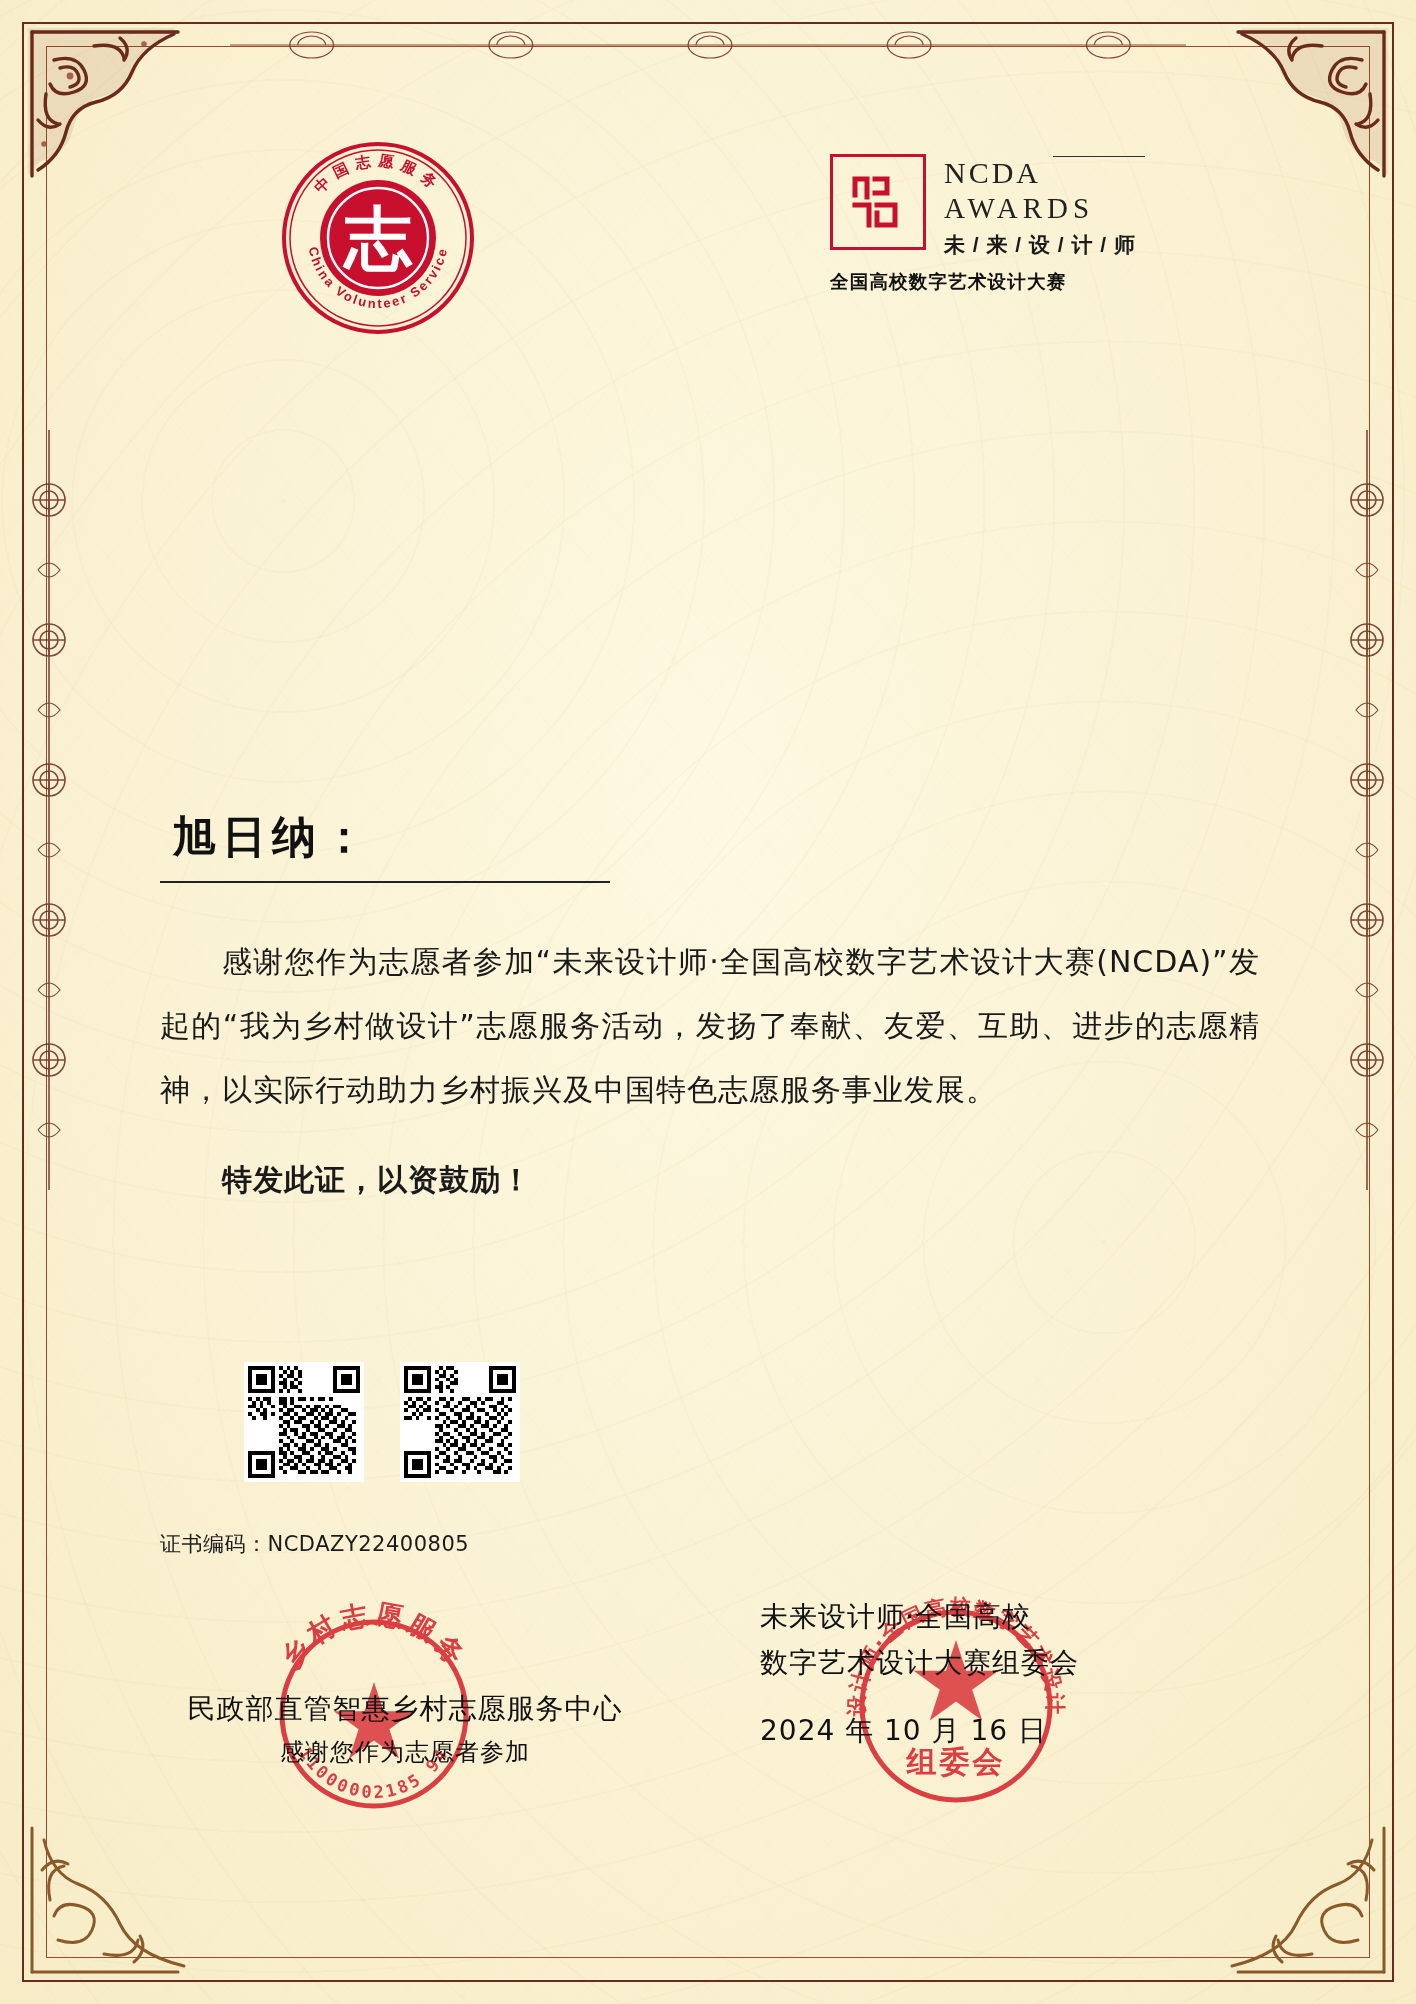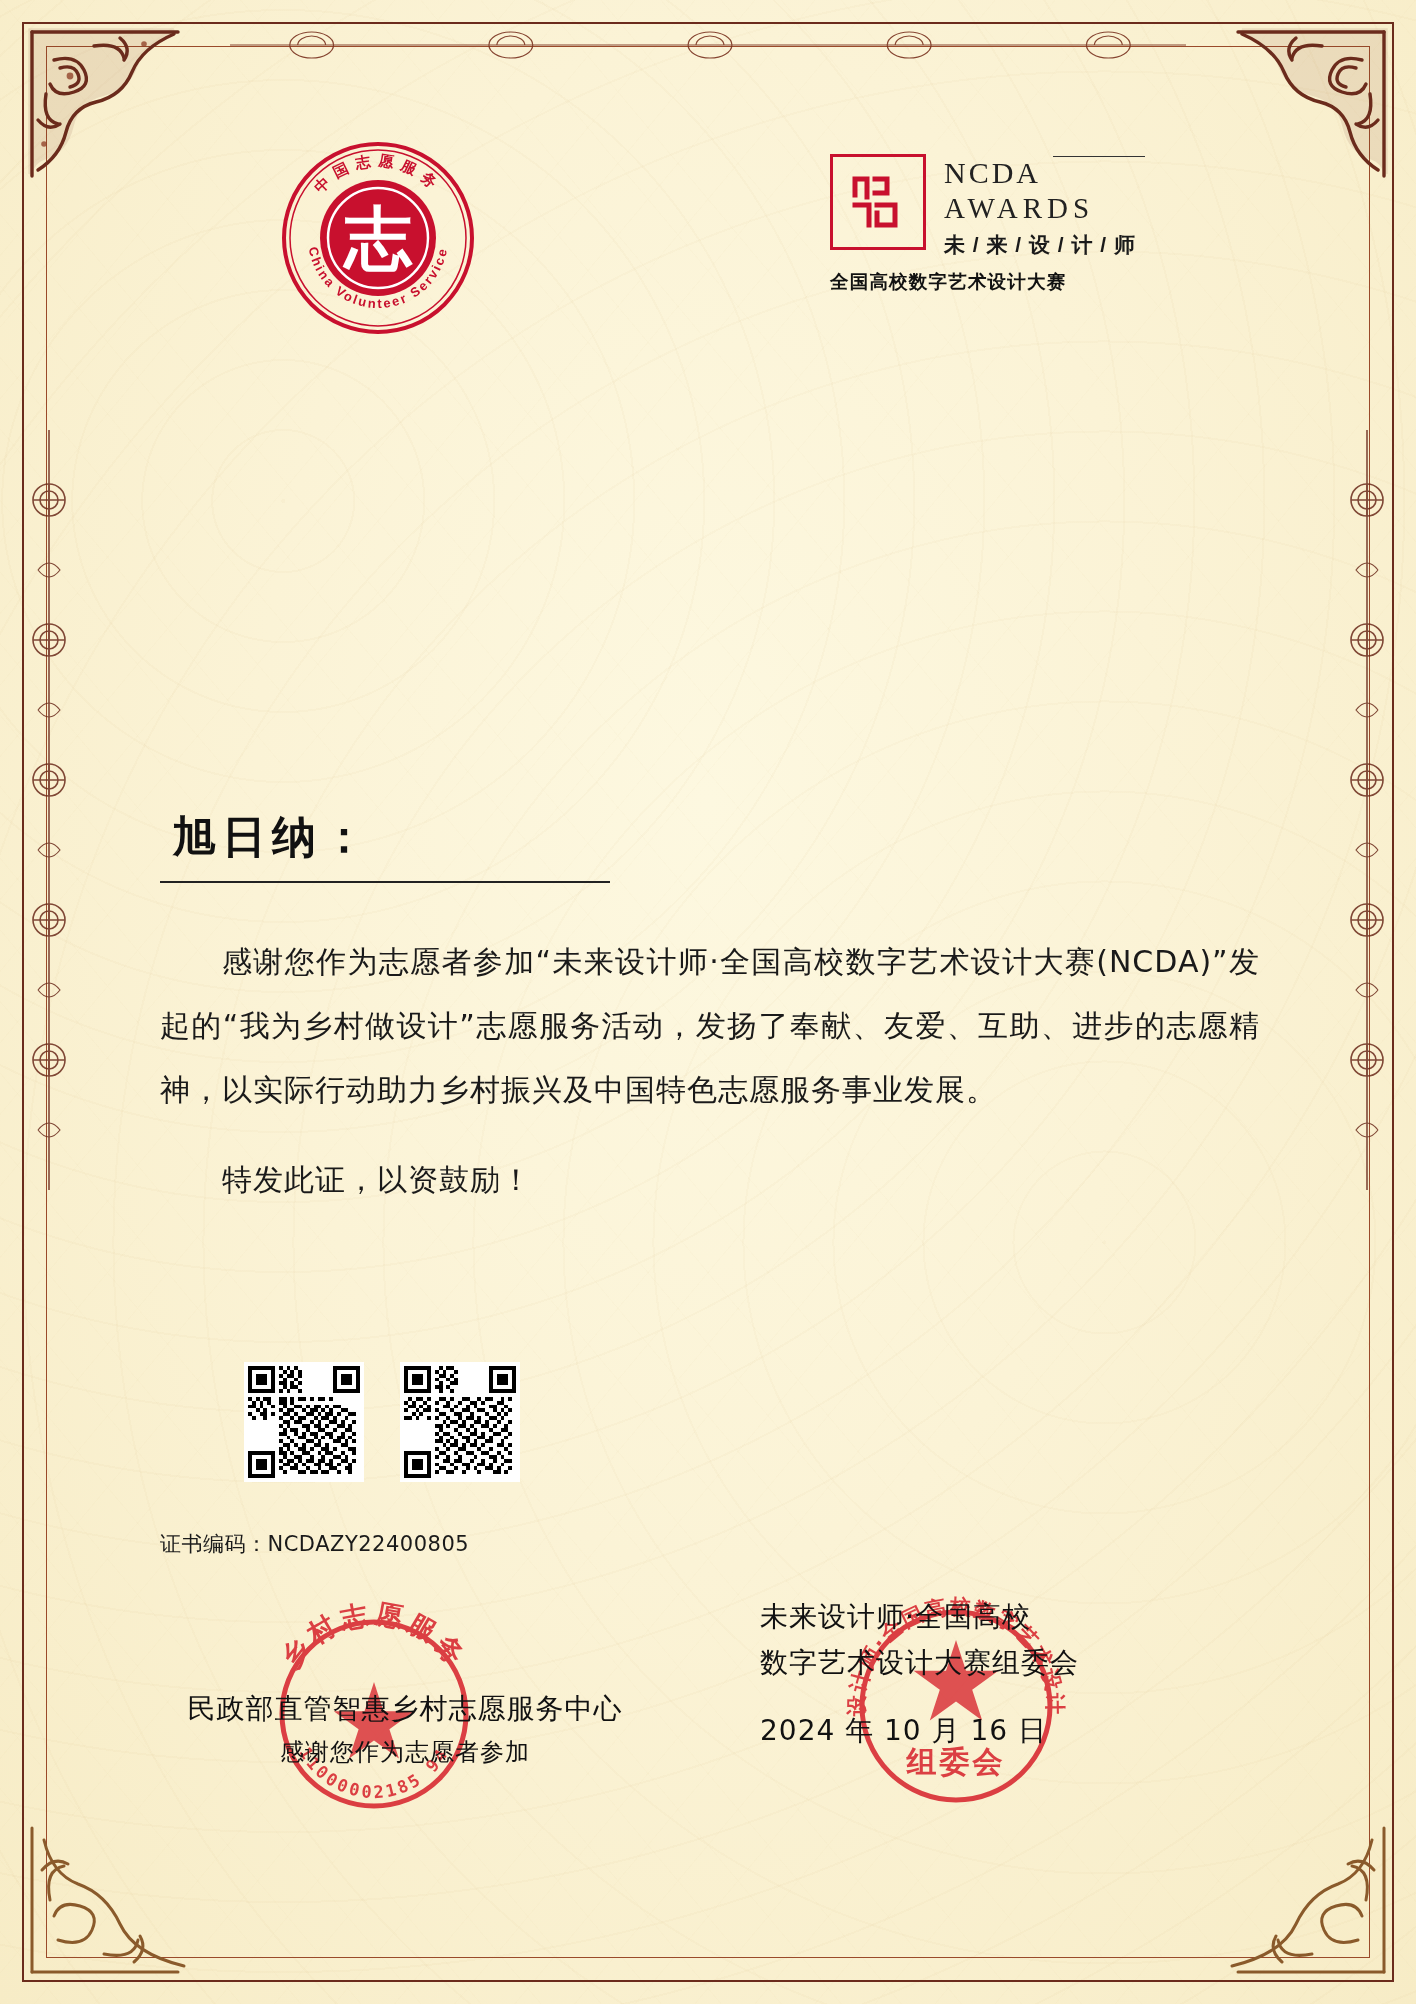--- a/index.html
+++ b/index.html
@@ -244,21 +244,21 @@
     top: 930px;
     width: 1100px;
     font-family: "DejaVu Sans", sans-serif;
     font-size: 30px;
     line-height: 64px;
     color: #1a1a1a;
     letter-spacing: 1px;
     text-align: justify;
   }
   .body-text p { margin: 0; text-indent: 62px; }
-  .body-text p.second { margin-top: 26px; font-weight: normal; }
+  .body-text p.second { margin-top: 26px; font-weight: bold; }
 
   
   .qr-row {
     position: absolute;
     left: 244px;
     top: 1362px;
     display: flex;
     gap: 36px;
   }
   .qr {

